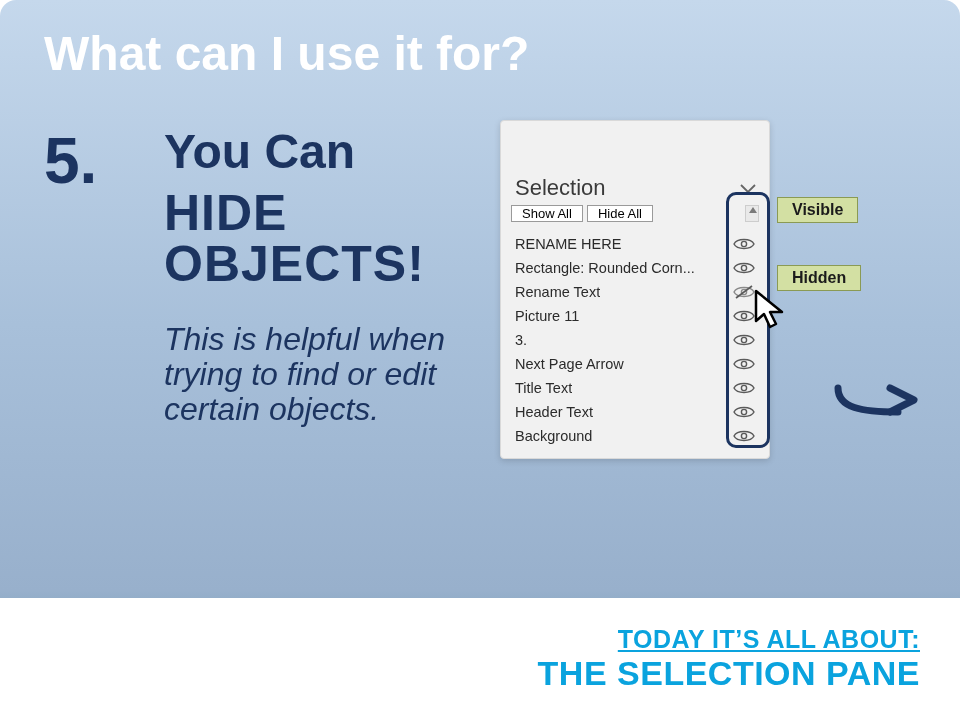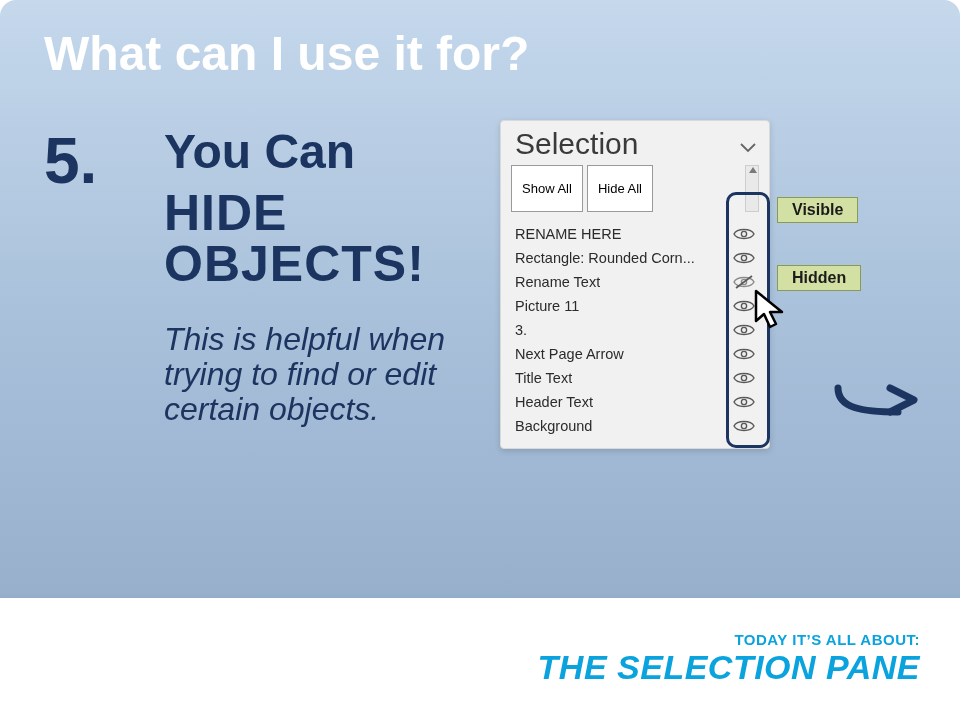--- a/index.html
+++ b/index.html
@@ -37,29 +37,29 @@
       background: #f1f1f1;
       border: 1px solid #d9d9d9;
       border-radius: 4px;
       box-shadow: 0 2px 6px rgba(0,0,0,0.15);
       font-family: "Segoe UI", Arial, sans-serif;
       color: #323232;
     }
     .pane-header {
       display: flex; align-items: center; justify-content: space-between;
       padding: 6px 12px 4px 14px;
-      font-size: 30px; font-weight: 400; color: #3a3a3a;
+      font-size: 22px; font-weight: 400; color: #3a3a3a; margin-top: 48px;
     }
     .pane-header .chev { color: #666; cursor: pointer; }
     .pane-btnrow {
       display: flex; gap: 4px; padding: 0 10px 6px 10px;
     }
     .pane-btnrow button {
       background: #ffffff; border: 1px solid #9a9a9a;
-      font: inherit; font-size: 13px; padding: 15px 10px; cursor: pointer;
+      font: inherit; font-size: 13px; padding: 0 10px; cursor: pointer;
     }
     .pane-btnrow .sbar {
       margin-left: auto; width: 14px; align-self: stretch;
       background: #e9e9e9; border: 1px solid #cdcdcd; position: relative; cursor: pointer;
     }
     .pane-btnrow .sbar::before {
       content: ""; position: absolute; left: 3px; top: 1px;
       border-left: 4px solid transparent; border-right: 4px solid transparent;
       border-bottom: 6px solid #7a7a7a;
     }
@@ -107,22 +107,22 @@
     }
 
     
     .footer {
       position: absolute; left: 0; right: 0; bottom: 0; height: 122px;
       background: #ffffff;
       display: flex; flex-direction: column; align-items: flex-end; justify-content: center;
       padding-right: 40px;
       color: #0aa3de;
     }
-    .footer .f1 { font-size: 15px; font-weight: 800; letter-spacing: 0.5px; }
-    .footer .f2 { font-size: 34px; font-weight: 900; font-style: italic; letter-spacing: 0.5px; }
+    .footer .f1 { font-size: 25px; font-weight: 800; letter-spacing: 0.5px; text-decoration: underline; }
+    .footer .f2 { font-size: 34px; font-weight: 900; letter-spacing: 0.5px; }
   </style>
 </head>
 <body>
 
 <div class="slide">
 
   <div class="title">What can I use it for?</div>
 
   <div class="num">5.</div>
 

